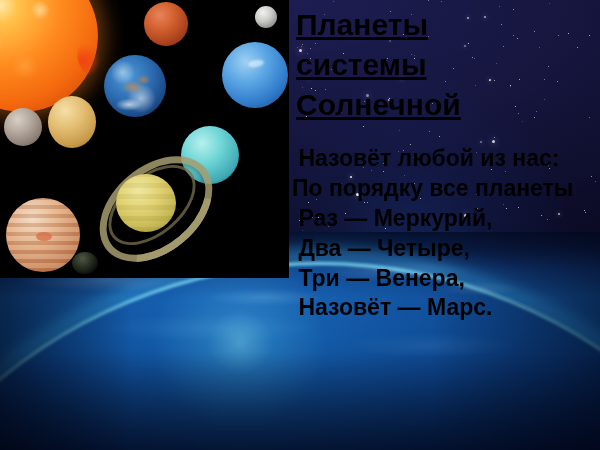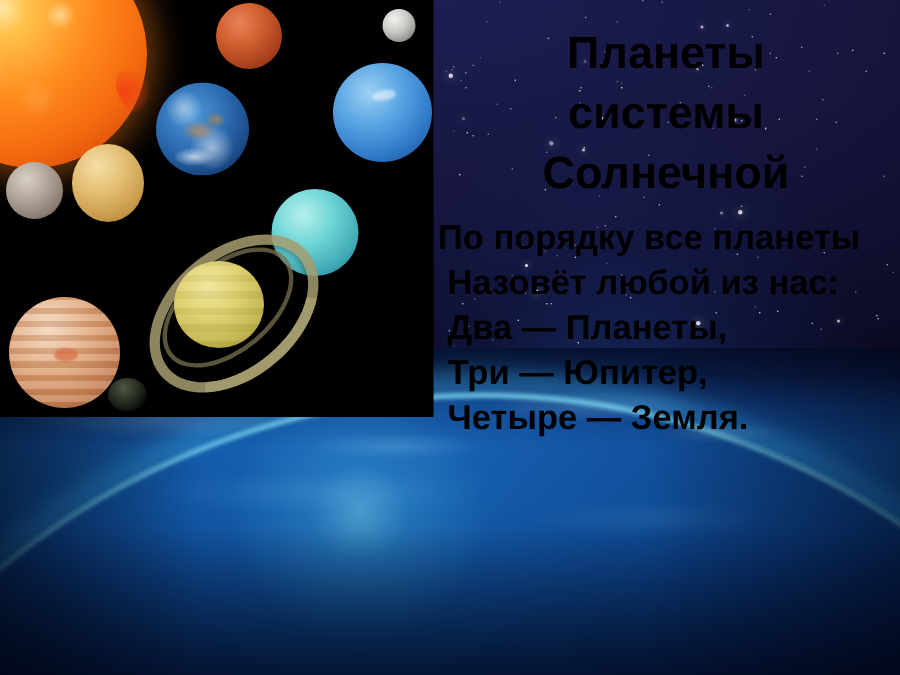--- a/index.html
+++ b/index.html
@@ -291,28 +291,28 @@
   .faint-a {
     left: 72px; top: 252px;
     width: 26px; height: 22px;
     background: radial-gradient(circle at 40% 30%, rgba(140,160,120,0.55), rgba(40,60,40,0.15) 80%);
   }
 
   
   .title {
     position: absolute;
     left: 296px;
-    top: 16px;
+    top: 5px;
     width: 296px;
-    text-align: center;
     color: #000000;
     font-weight: bold;
     font-size: 30px;
     line-height: 1.33;
     letter-spacing: 0px;
+    text-decoration: underline;
   }
   .poem {
     position: absolute;
     left: 292px;
     top: 144px;
     width: 300px;
     color: #000000;
     font-weight: bold;
     font-size: 23px;
     line-height: 1.3;
@@ -522,20 +522,21 @@
     <div class="body faint-a"></div>
   </div>
 
   <div class="title">
     <div>Планеты</div>
     <div>системы</div>
     <div>Солнечной</div>
   </div>
 
   <div class="poem">
+    <div class="line"> Назовёт любой из нас:</div>
     <div class="line">По порядку все планеты</div>
-    <div class="line"> Назовёт любой из нас:</div>
-    <div class="line"> Два — Планеты,</div>
-    <div class="line"> Три — Юпитер,</div>
-    <div class="line"> Четыре — Земля.</div>
+    <div class="line"> Раз — Меркурий,</div>
+    <div class="line"> Два — Четыре,</div>
+    <div class="line"> Три — Венера,</div>
+    <div class="line"> Назовёт — Марс.</div>
   </div>
 
 </div>
 
 </body></html>

